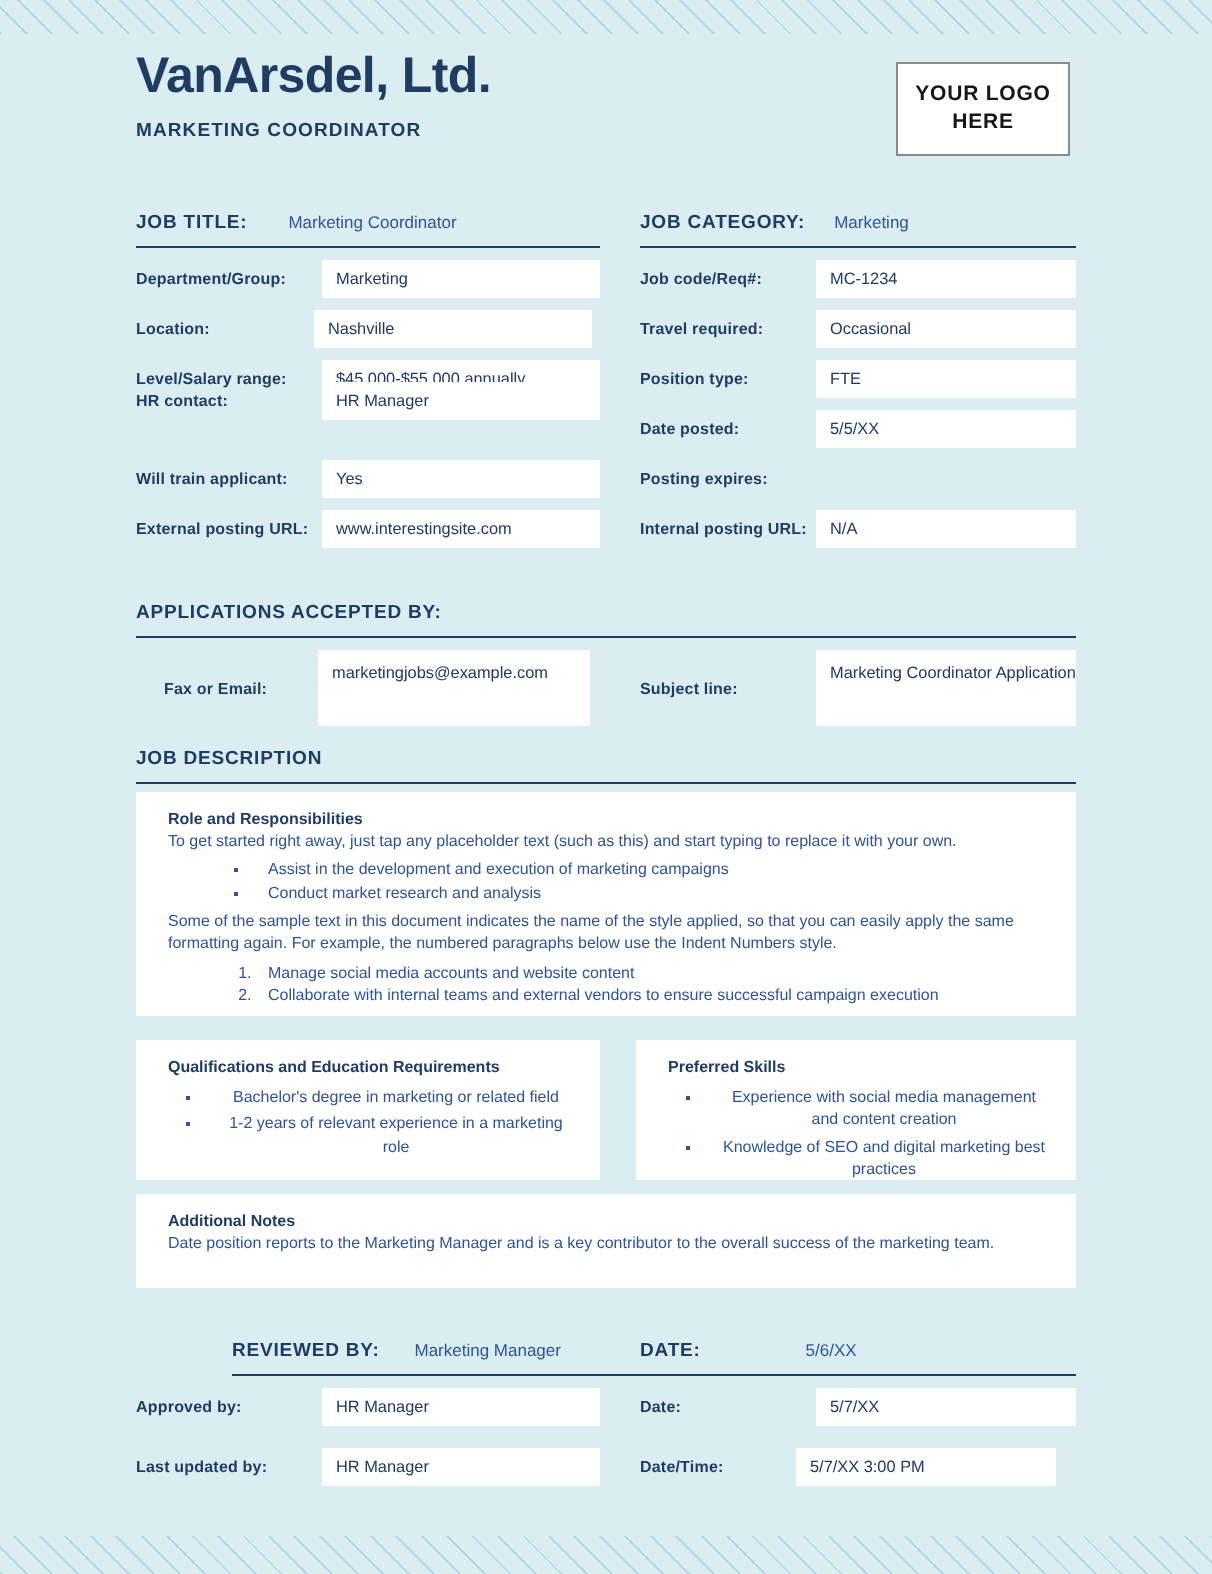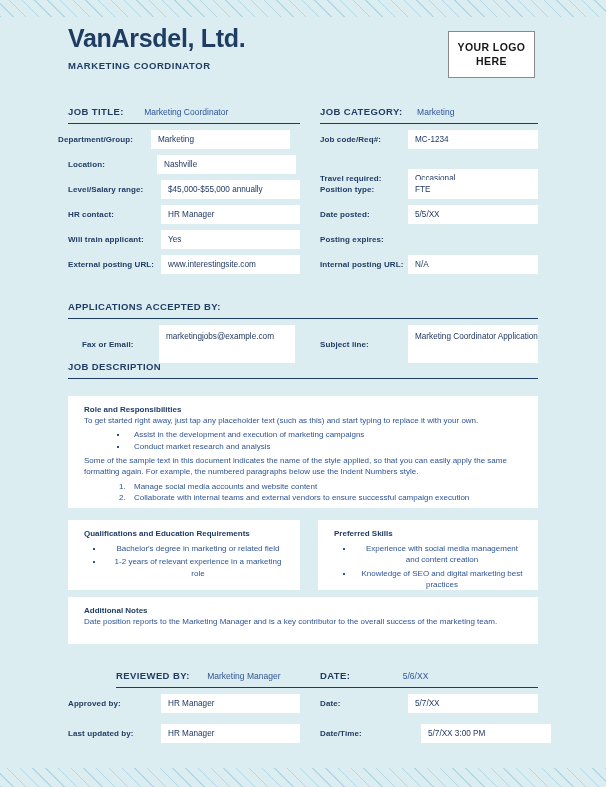--- a/index.html
+++ b/index.html
@@ -185,50 +185,50 @@
   <div class="sec-head" style="left:68px; top:101px; width:232px;">
     <span class="sh-label">JOB TITLE:</span>
     <span class="sh-value" style="margin-left:16px;">Marketing Coordinator</span>
   </div>
 
   <div class="sec-head" style="left:320px; top:101px; width:218px;">
     <span class="sh-label">JOB CATEGORY:</span>
     <span class="sh-value" style="margin-left:10px;">Marketing</span>
   </div>
 
-  <div class="field-row" style="left:58px; top:130px;">
+  <div class="field-row" style="left:68px; top:130px;">
     <div class="field-label" style="width:93px;">Department/Group:</div>
     <div class="field-value" style="width:139px;">Marketing</div>
   </div>
   <div class="field-row" style="left:68px; top:155px;">
     <div class="field-label" style="width:89px;">Location:</div>
     <div class="field-value" style="width:139px;">Nashville</div>
   </div>
   <div class="field-row" style="left:68px; top:180px;">
     <div class="field-label" style="width:93px;">Level/Salary range:</div>
     <div class="field-value" style="width:139px;">$45,000-$55,000 annually</div>
   </div>
-  <div class="field-row" style="left:68px; top:205px;align-items:center;">
+  <div class="field-row" style="left:68px; top:191px;align-items:center;">
     <div class="field-label" style="width:93px;">HR contact:</div>
     <div class="field-value" style="width:139px;">HR Manager</div>
   </div>
   <div class="field-row" style="left:68px; top:230px;">
     <div class="field-label" style="width:93px;">Will train applicant:</div>
     <div class="field-value" style="width:139px;">Yes</div>
   </div>
   <div class="field-row" style="left:68px; top:255px;">
     <div class="field-label" style="width:93px;">External posting URL:</div>
     <div class="field-value" style="width:139px;">www.interestingsite.com</div>
   </div>
 
   <div class="field-row" style="left:320px; top:130px;">
     <div class="field-label" style="width:88px;">Job code/Req#:</div>
     <div class="field-value" style="width:130px;">MC-1234</div>
   </div>
-  <div class="field-row" style="left:320px; top:169px;">
+  <div class="field-row" style="left:320px; top:155px;">
     <div class="field-label" style="width:88px;">Travel required:</div>
     <div class="field-value" style="width:130px;">Occasional</div>
   </div>
   <div class="field-row" style="left:320px; top:180px;">
     <div class="field-label" style="width:88px;">Position type:</div>
     <div class="field-value" style="width:130px;">FTE</div>
   </div>
   <div class="field-row" style="left:320px; top:205px;">
     <div class="field-label" style="width:88px;">Date posted:</div>
     <div class="field-value" style="width:130px;text-align:right;">5/5/XX</div>
@@ -248,21 +248,21 @@
   <div class="field-row" style="left:82px; top:325px; height:38px;">
     <div class="field-label" style="width:77px;">Fax or Email:</div>
     <div class="field-value tall" style="width:136px;">marketingjobs@example.com</div>
   </div>
 
   <div class="field-row" style="left:320px; top:325px; height:38px;">
     <div class="field-label" style="width:88px;">Subject line:</div>
     <div class="field-value tall" style="width:130px;">Marketing Coordinator Application</div>
   </div>
 
-  <div class="sec-head" style="left:68px; top:356px; width:470px;">
+  <div class="sec-head" style="left:68px; top:369px; width:470px;">
     <span class="sh-label">JOB DESCRIPTION</span>
   </div>
 
   <div class="panel" style="left:68px; top:396px; width:470px; height:112px;">
     <h4>Role and Responsibilities</h4>
     <p>To get started right away, just tap any placeholder text (such as this) and start typing to replace it with your own.</p>
     <ul>
       <li>Assist in the development and execution of marketing campaigns</li>
       <li>Conduct market research and analysis</li>
     </ul>
@@ -311,17 +311,17 @@
   <div class="field-row" style="left:68px; top:724px;">
     <div class="field-label" style="width:93px;">Last updated by:</div>
     <div class="field-value" style="width:139px;">HR Manager</div>
   </div>
 
   <div class="field-row" style="left:320px; top:694px;">
     <div class="field-label" style="width:88px;">Date:</div>
     <div class="field-value" style="width:130px;">5/7/XX</div>
   </div>
   <div class="field-row" style="left:320px; top:724px;">
-    <div class="field-label" style="width:101px;">Date/Time:</div>
+    <div class="field-label" style="width:78px;">Date/Time:</div>
     <div class="field-value" style="width:130px;">5/7/XX 3:00 PM</div>
   </div>
 
 </div>
 
 </body></html>

